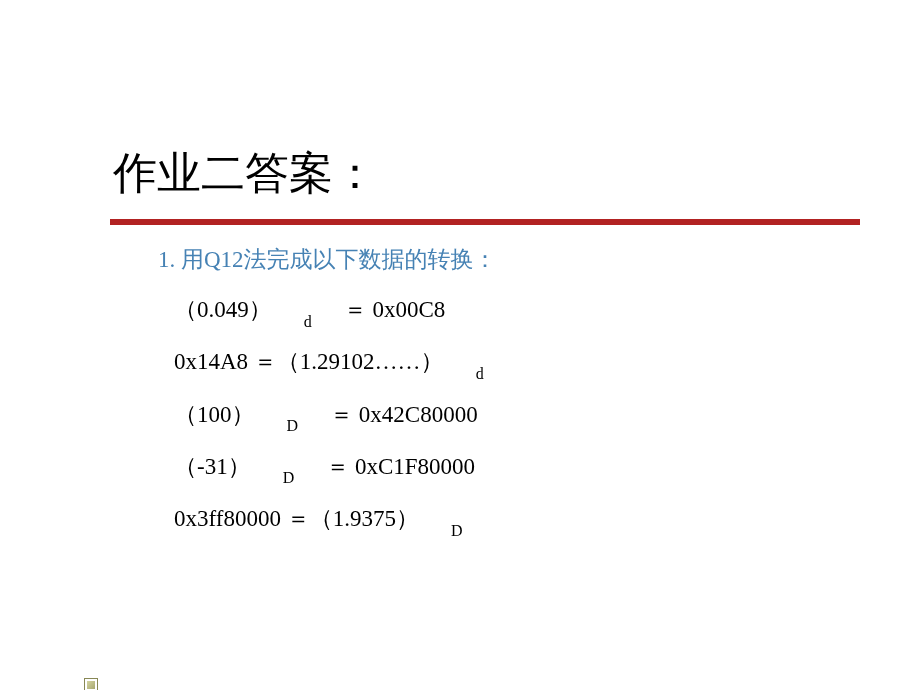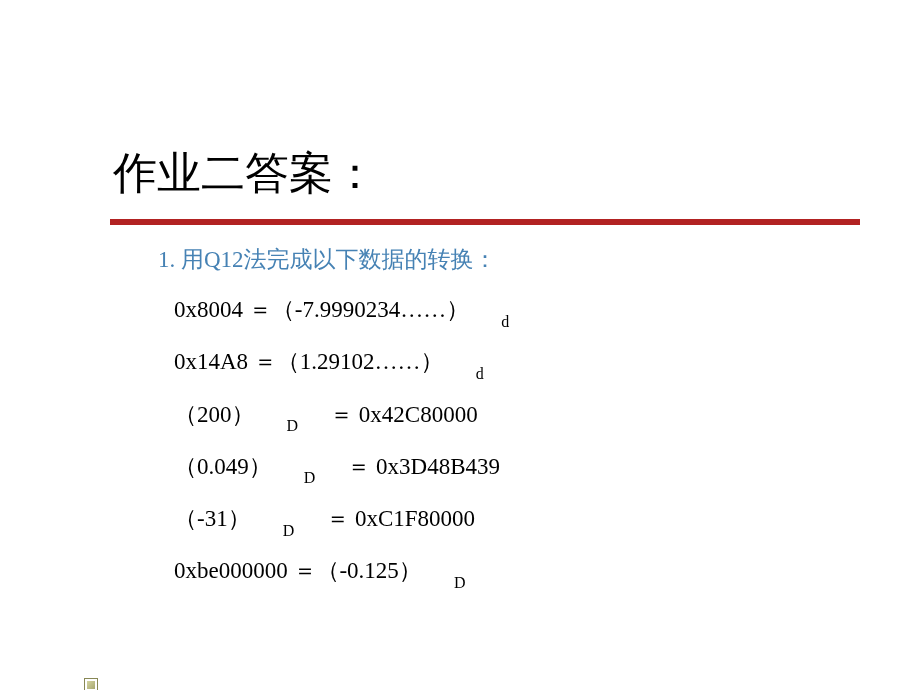--- a/index.html
+++ b/index.html
@@ -74,25 +74,24 @@
     }
   </style>
 </head>
 <body>
 
 <div class="slide">
   <h1 class="title">作业二答案：</h1>
   <div class="title-underline"></div>
   <div class="content">
     <span class="line question-heading">1. 用Q12法完成以下数据的转换：</span>
-    <span class="line"><span>0x8004 ＝（-7.9990234……）</span><span class="sub">d</span><span></span></span>
+    <span class="line"><span>（0.049）</span><span class="sub">d</span><span>＝ 0x00C8</span></span>
     <span class="line"><span>0x14A8 ＝（1.29102……）</span><span class="sub">d</span><span></span></span>
-    <span class="line"><span>（200）</span><span class="sub">D</span><span>＝ 0x42C80000</span></span>
-    <span class="line"><span>（0.049）</span><span class="sub">D</span><span>＝ 0x3D48B439</span></span>
+    <span class="line"><span>（100）</span><span class="sub">D</span><span>＝ 0x42C80000</span></span>
     <span class="line"><span>（-31）</span><span class="sub">D</span><span>＝ 0xC1F80000</span></span>
-    <span class="line"><span>0xbe000000 ＝（-0.125）</span><span class="sub">D</span><span></span></span>
+    <span class="line"><span>0x3ff80000 ＝（1.9375）</span><span class="sub">D</span><span></span></span>
   </div>
 </div>
 
 <div class="bullet">
   <div class="bullet-outer"></div>
   <div class="bullet-inner"></div>
 </div>
 
 </body></html>

